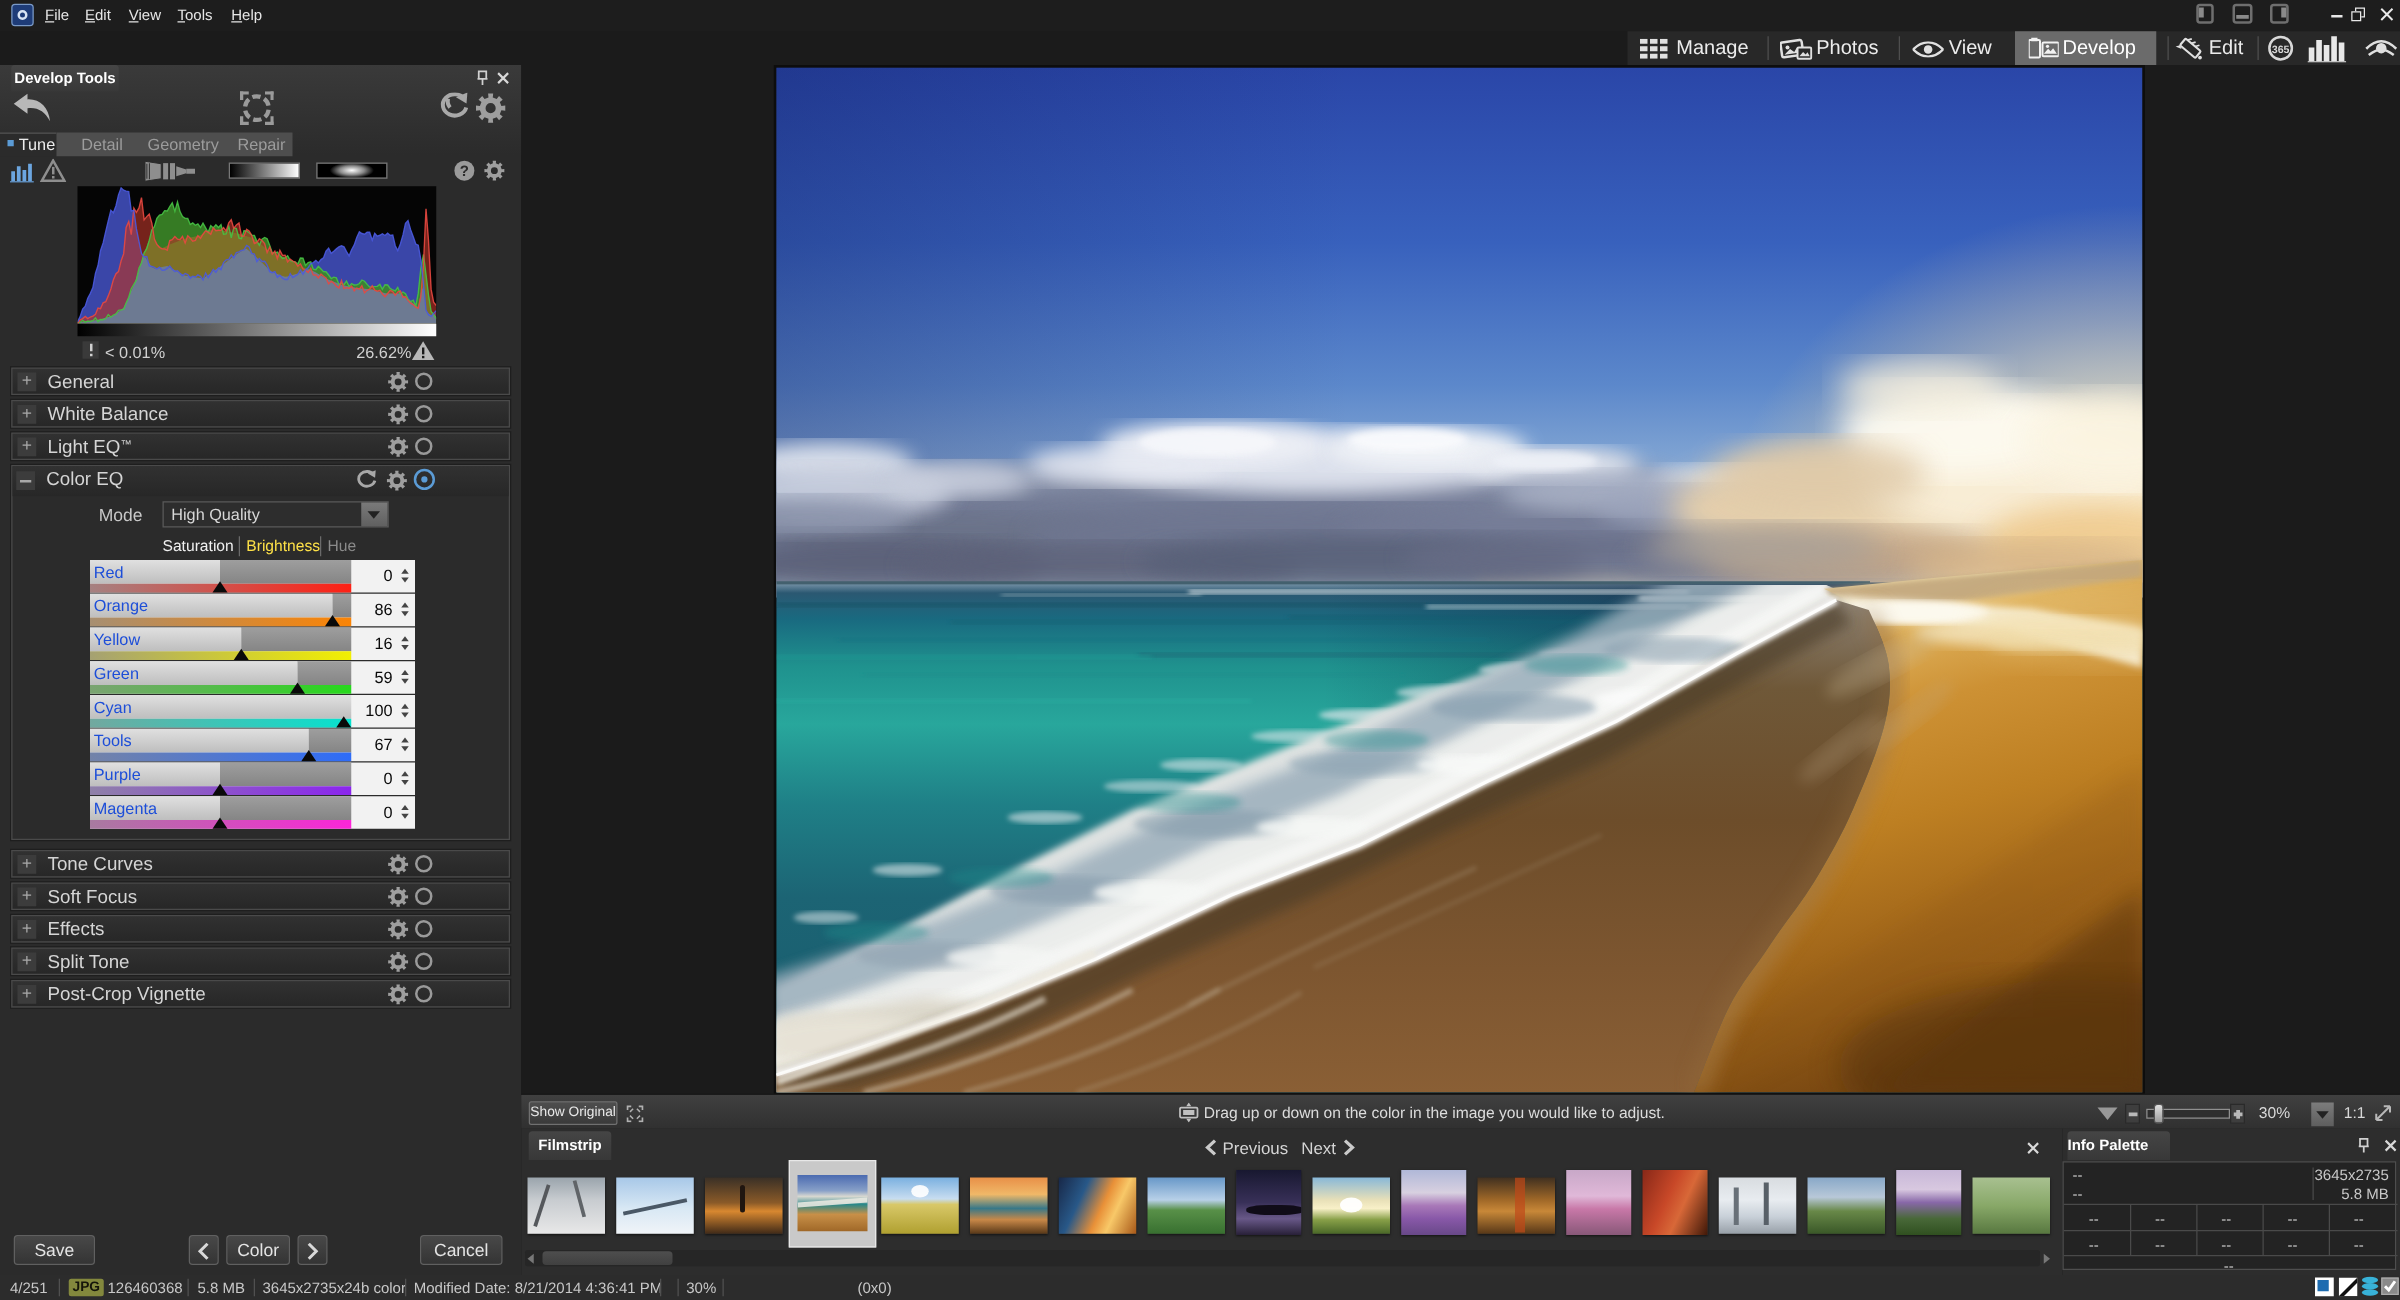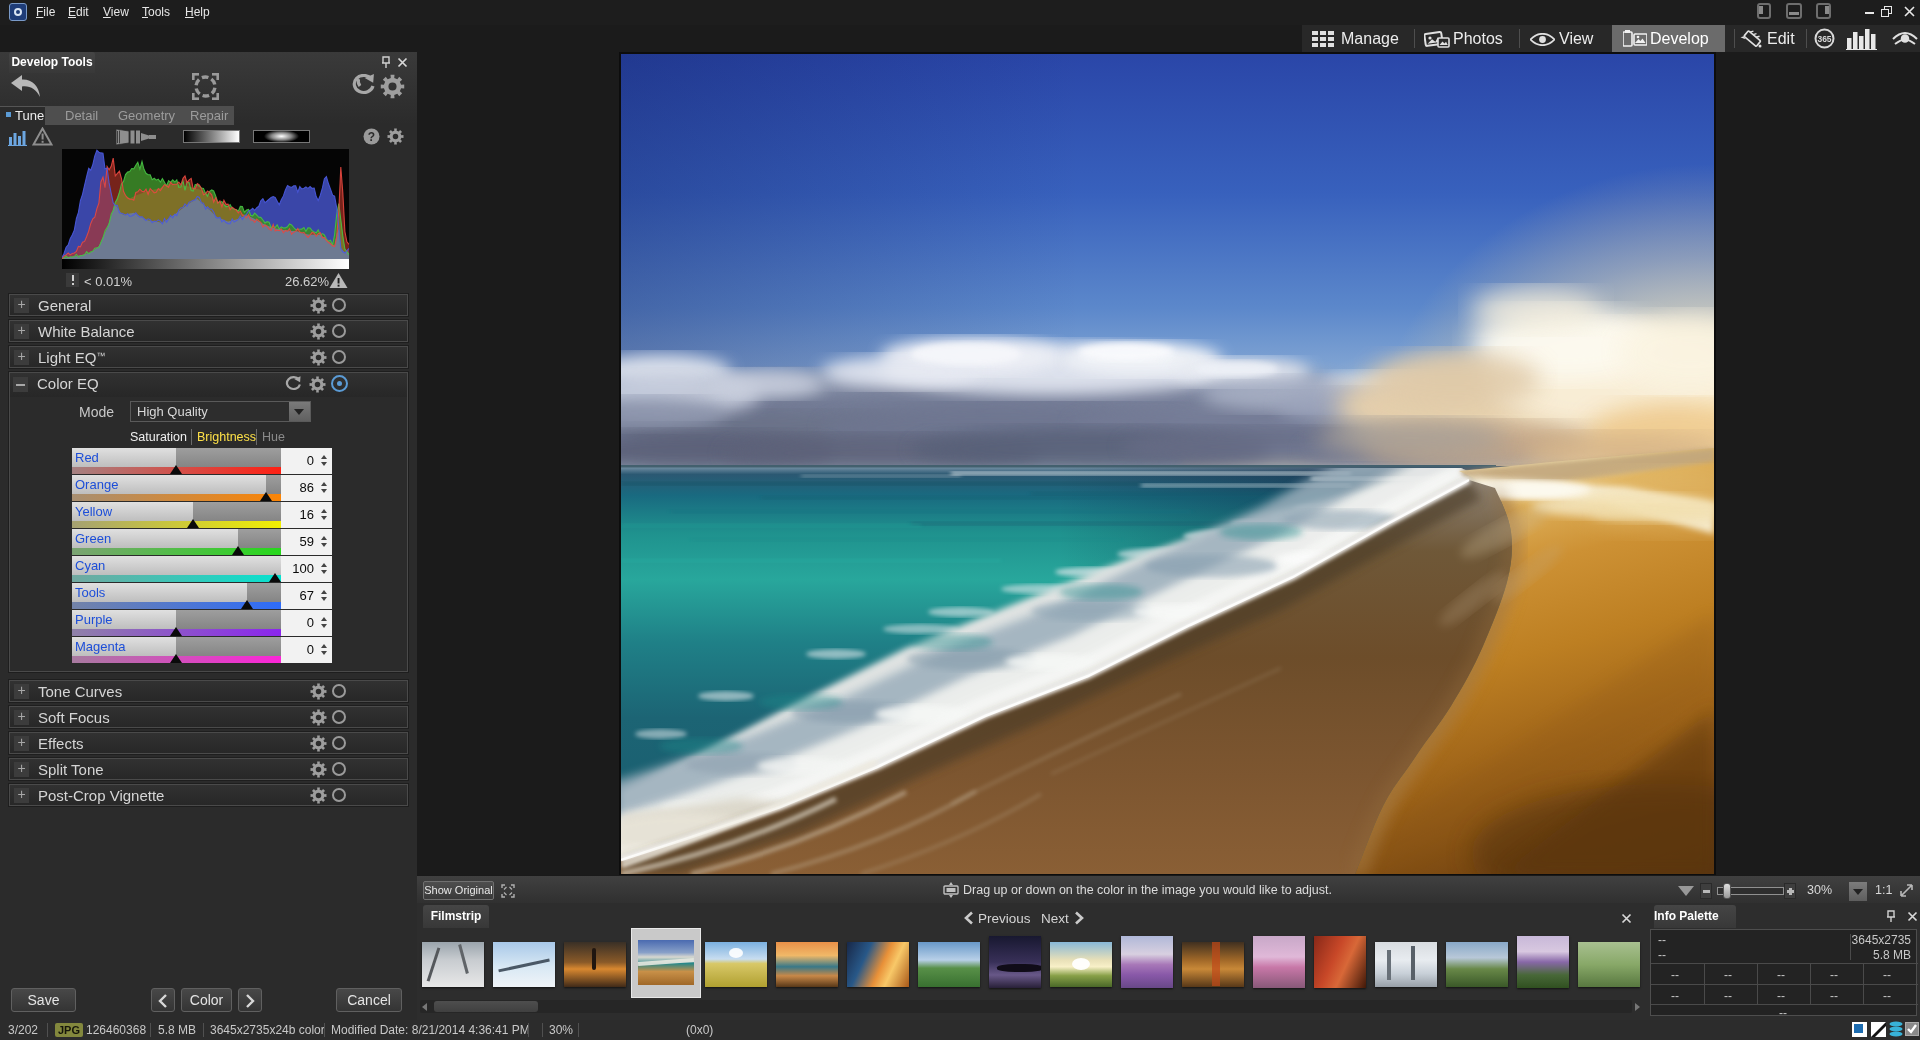--- a/index.html
+++ b/index.html
@@ -784,21 +784,21 @@
     <div class="abs" style="left:0;top:74px;width:267px;height:1px;background:#4a4a4a;"></div>
     <div class="ip-dash txt" style="left:128px;top:76px;">--</div>
     <div class="abs" style="left:53px;top:34px;width:1px;height:40px;background:#4a4a4a;"></div>
     <div class="abs" style="left:106px;top:34px;width:1px;height:40px;background:#4a4a4a;"></div>
     <div class="abs" style="left:159px;top:34px;width:1px;height:40px;background:#4a4a4a;"></div>
     <div class="abs" style="left:212px;top:34px;width:1px;height:40px;background:#4a4a4a;"></div>
   </div>
 </div>
 
 <div id="statusbar">
-  <div class="txt" style="left:8px;top:3px;">3/202</div>
+  <div class="txt" style="left:8px;top:3px;">4/251</div>
   <div class="sep" style="left:47px;"></div>
   <div class="txt" style="left:55px;top:3px;background:#83883d;color:#15150a;font-weight:bold;padding:0 3px;border-radius:2px;font-size:11px;line-height:14px;">JPG</div>
   <div class="txt" style="left:86px;top:3px;">126460368</div>
   <div class="sep" style="left:150px;"></div>
   <div class="txt" style="left:158px;top:3px;">5.8 MB</div>
   <div class="sep" style="left:203px;"></div>
   <div class="txt" style="left:210px;top:3px;">3645x2735x24b color</div>
   <div class="sep" style="left:324px;"></div>
   <div class="txt" style="left:331px;top:3px;">Modified Date: 8/21/2014 4:36:41 PM</div>
   <div class="sep" style="left:528px;"></div>

